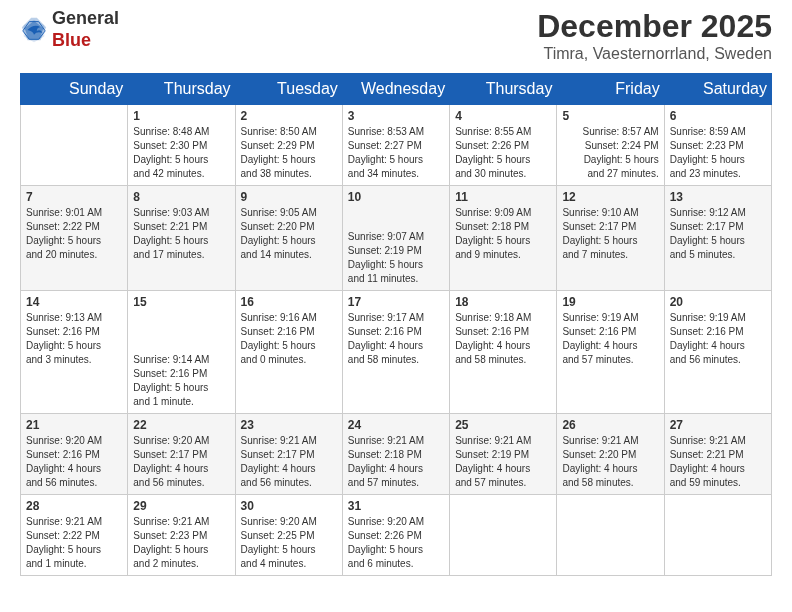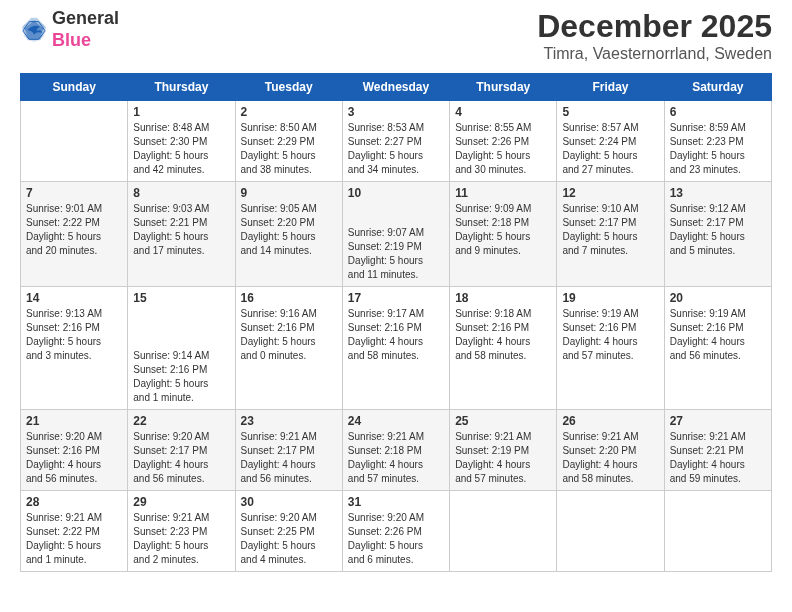--- a/index.html
+++ b/index.html
@@ -25,21 +25,21 @@
       display: flex;
       align-items: center;
       gap: 4px;
     }
     .logo-text {
       font-size: 18px;
       font-weight: bold;
       line-height: 1.2;
     }
     .logo-general { color: #333; }
-    .logo-blue { color: #ec4899; }
+    .logo-blue { color: #b91c1c; }
     .logo-icon {
       width: 28px;
       height: 28px;
     }
     .title-block {
       text-align: right;
     }
     .main-title {
       font-size: 32px;
       font-weight: bold;
@@ -50,24 +50,24 @@
       color: #555;
     }
     table {
       width: 100%;
       border-collapse: collapse;
       table-layout: fixed;
     }
     thead tr th {
       background: #1a5fb4;
       color: #fff;
-      font-size: 12px;
-      font-weight: bold;
+      font-size: 16px;
+      font-weight: normal;
       padding: 6px 4px;
-      text-align: center;
+      text-align: right;
       border: 1px solid #1a5fb4;
     }
     tbody tr td {
       border: 1px solid #ccc;
       vertical-align: top;
       padding: 4px 5px;
       font-size: 10.5px;
       color: #333;
       height: 80px;
     }
@@ -152,21 +152,21 @@
           </td>
           <td>
             <span class="day-num">4</span>
             <div class="cell-info" style="white-space: pre-line;">Sunrise: 8:55 AM
 Sunset: 2:26 PM
 Daylight: 5 hours
 and 30 minutes.</div>
           </td>
           <td>
             <span class="day-num">5</span>
-            <div class="cell-info" style="white-space: pre-line;">Sunrise: 8:57 AM
+            <div class="cell-info" style="white-space: pre-line; text-align: right;">Sunrise: 8:57 AM
 Sunset: 2:24 PM
 Daylight: 5 hours
 and 27 minutes.</div>
           </td>
           <td>
             <span class="day-num">6</span>
             <div class="cell-info" style="white-space: pre-line;">Sunrise: 8:59 AM
 Sunset: 2:23 PM
 Daylight: 5 hours
 and 23 minutes.</div>

